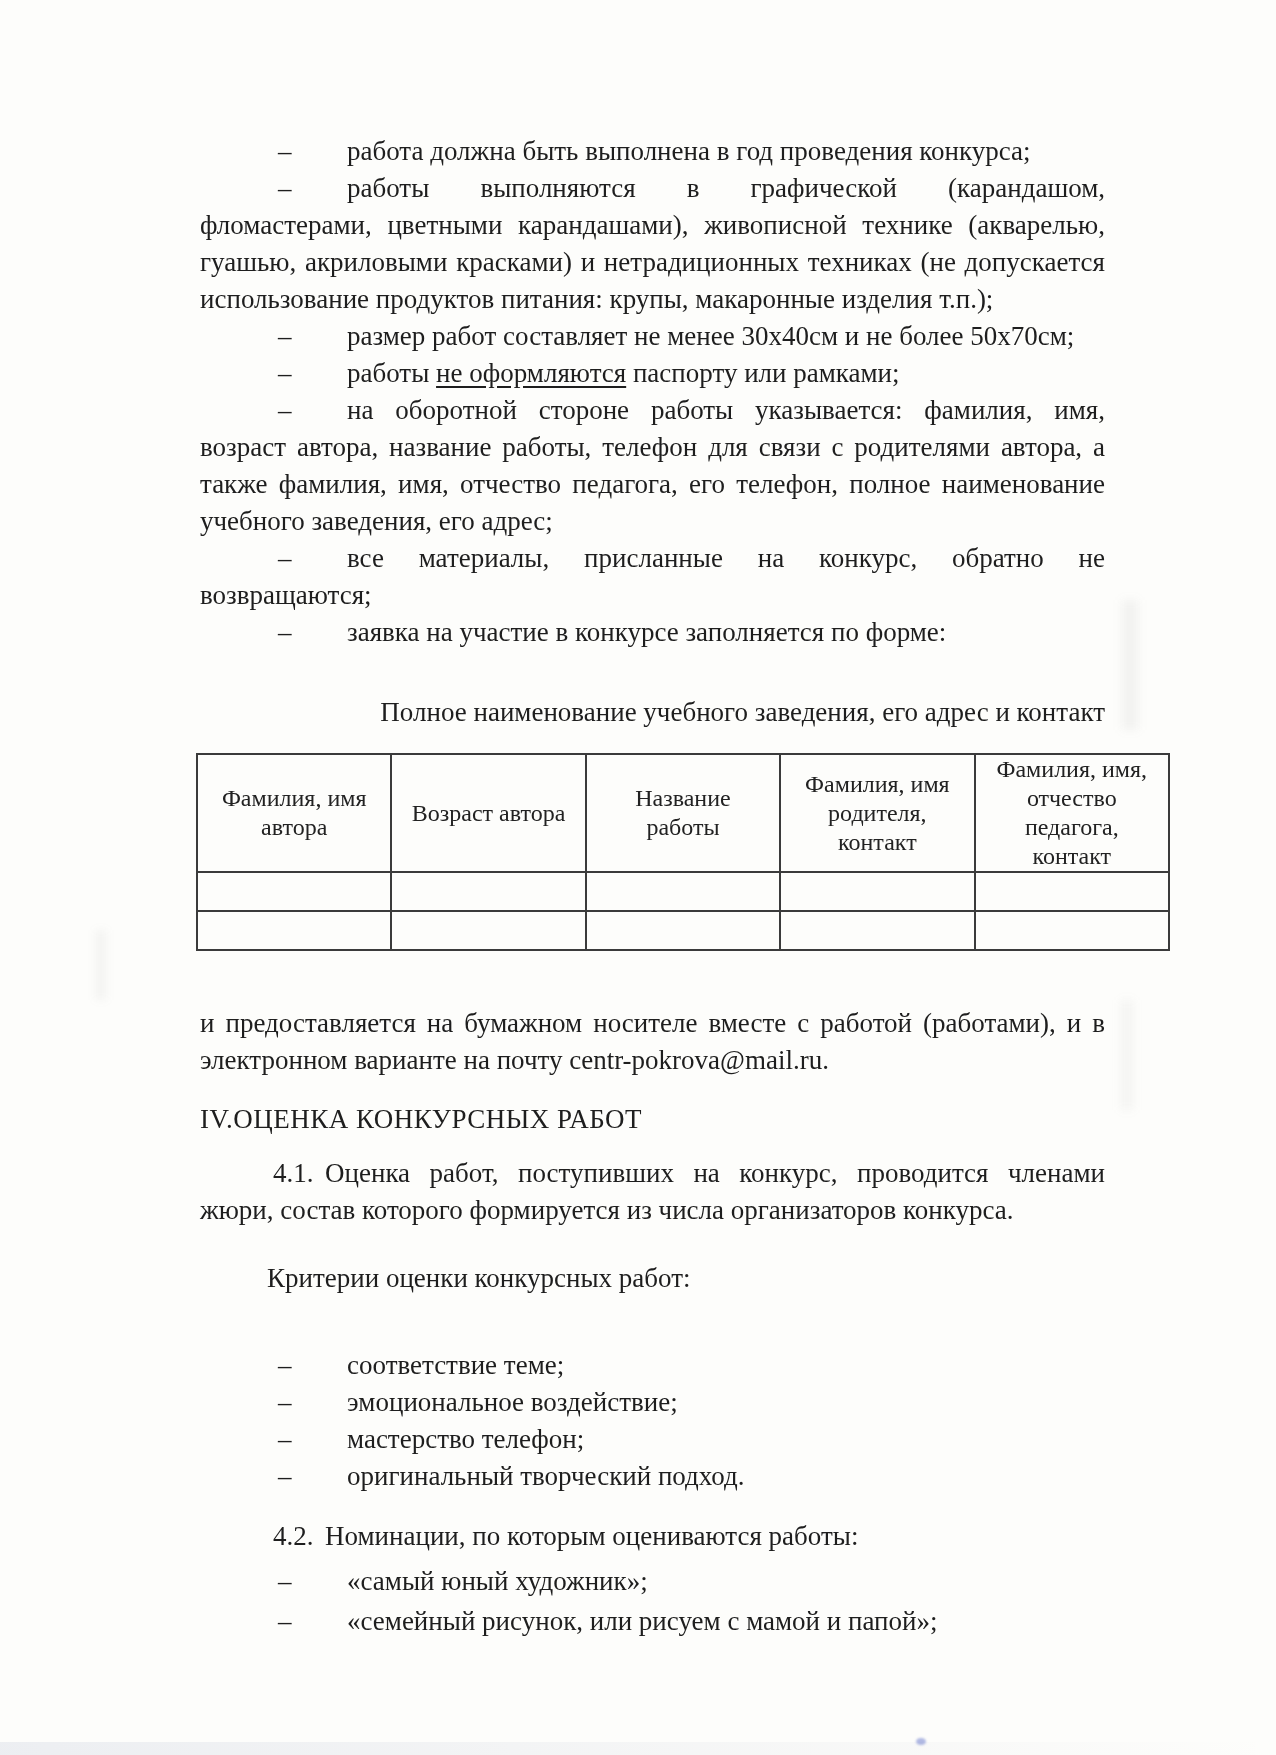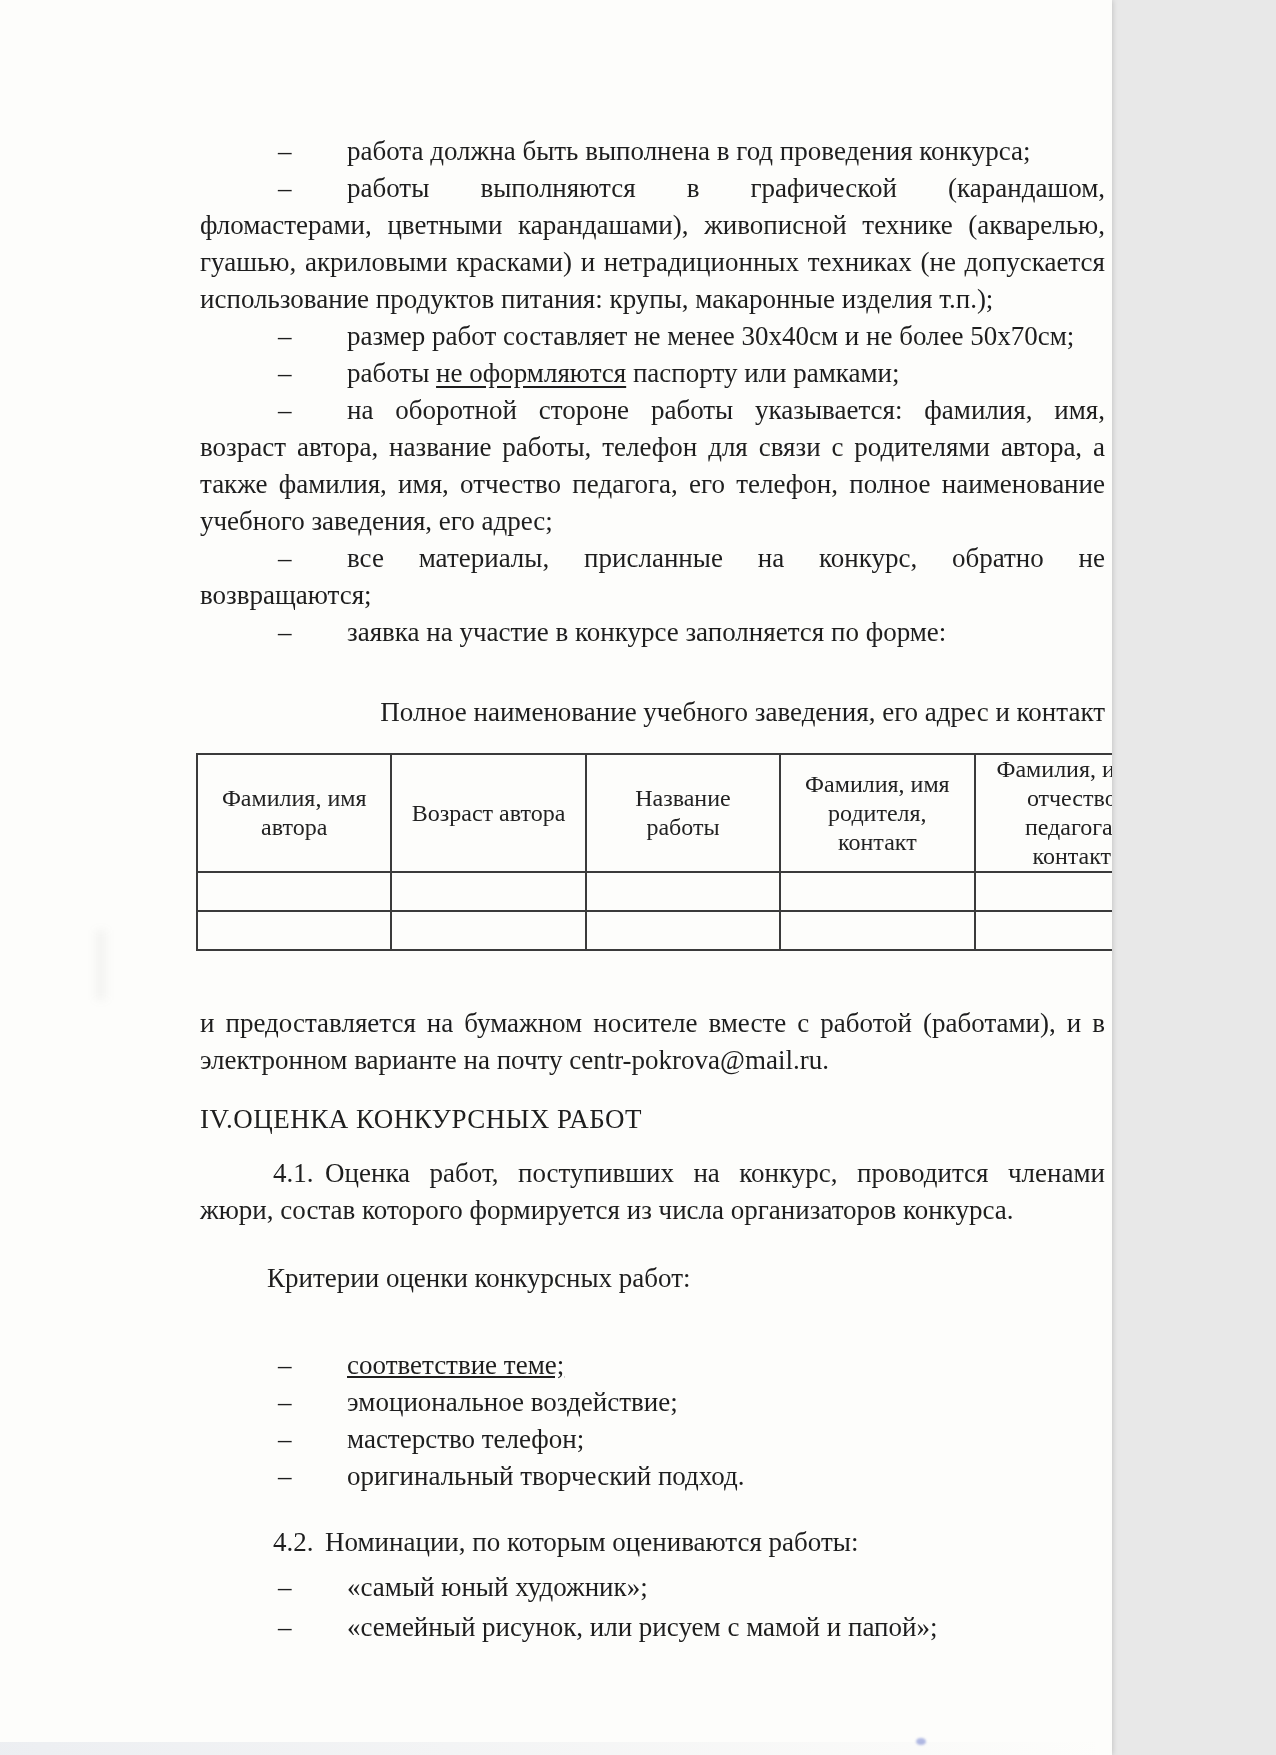--- a/index.html
+++ b/index.html
@@ -2,21 +2,21 @@
 <html><head>
 <meta charset="utf-8">
 <style>
   html, body {
     margin: 0;
     padding: 0;
     background: #e8e8e8;
   }
   .page {
     position: relative;
-    width: 1112px;
+    width: 1276px;
     height: 1755px;
     background: #fdfdfb;
     font-family: "Liberation Serif", "DejaVu Serif", serif;
     color: #1e1e1e;
     overflow: hidden;
     box-shadow: 0 0 6px rgba(0,0,0,0.2);
   }
   .content {
     position: absolute;
     left: 200px;
@@ -84,22 +84,22 @@
   }
   .num {
     display: inline-block;
     width: 52px;
     text-indent: 0;
   }
   .criteria-title {
     margin-top: 31px;
     text-indent: 67px;
   }
-  .crit-first { margin-top: 50px; text-decoration: underline; }
-  .clause-42 { margin-top: 29px; }
+  .crit-first { margin-top: 50px; }
+  .clause-42 { margin-top: 23px; }
   .nom-1 { margin-top: 8px; }
   .nom-2 { margin-top: 3px; }
 
   
   .artifact { position: absolute; pointer-events: none; }
   .streak-1 {
     left: 1122px; top: 600px; width: 16px; height: 130px;
     background: rgba(120,120,120,0.08);
     filter: blur(5px);
   }

